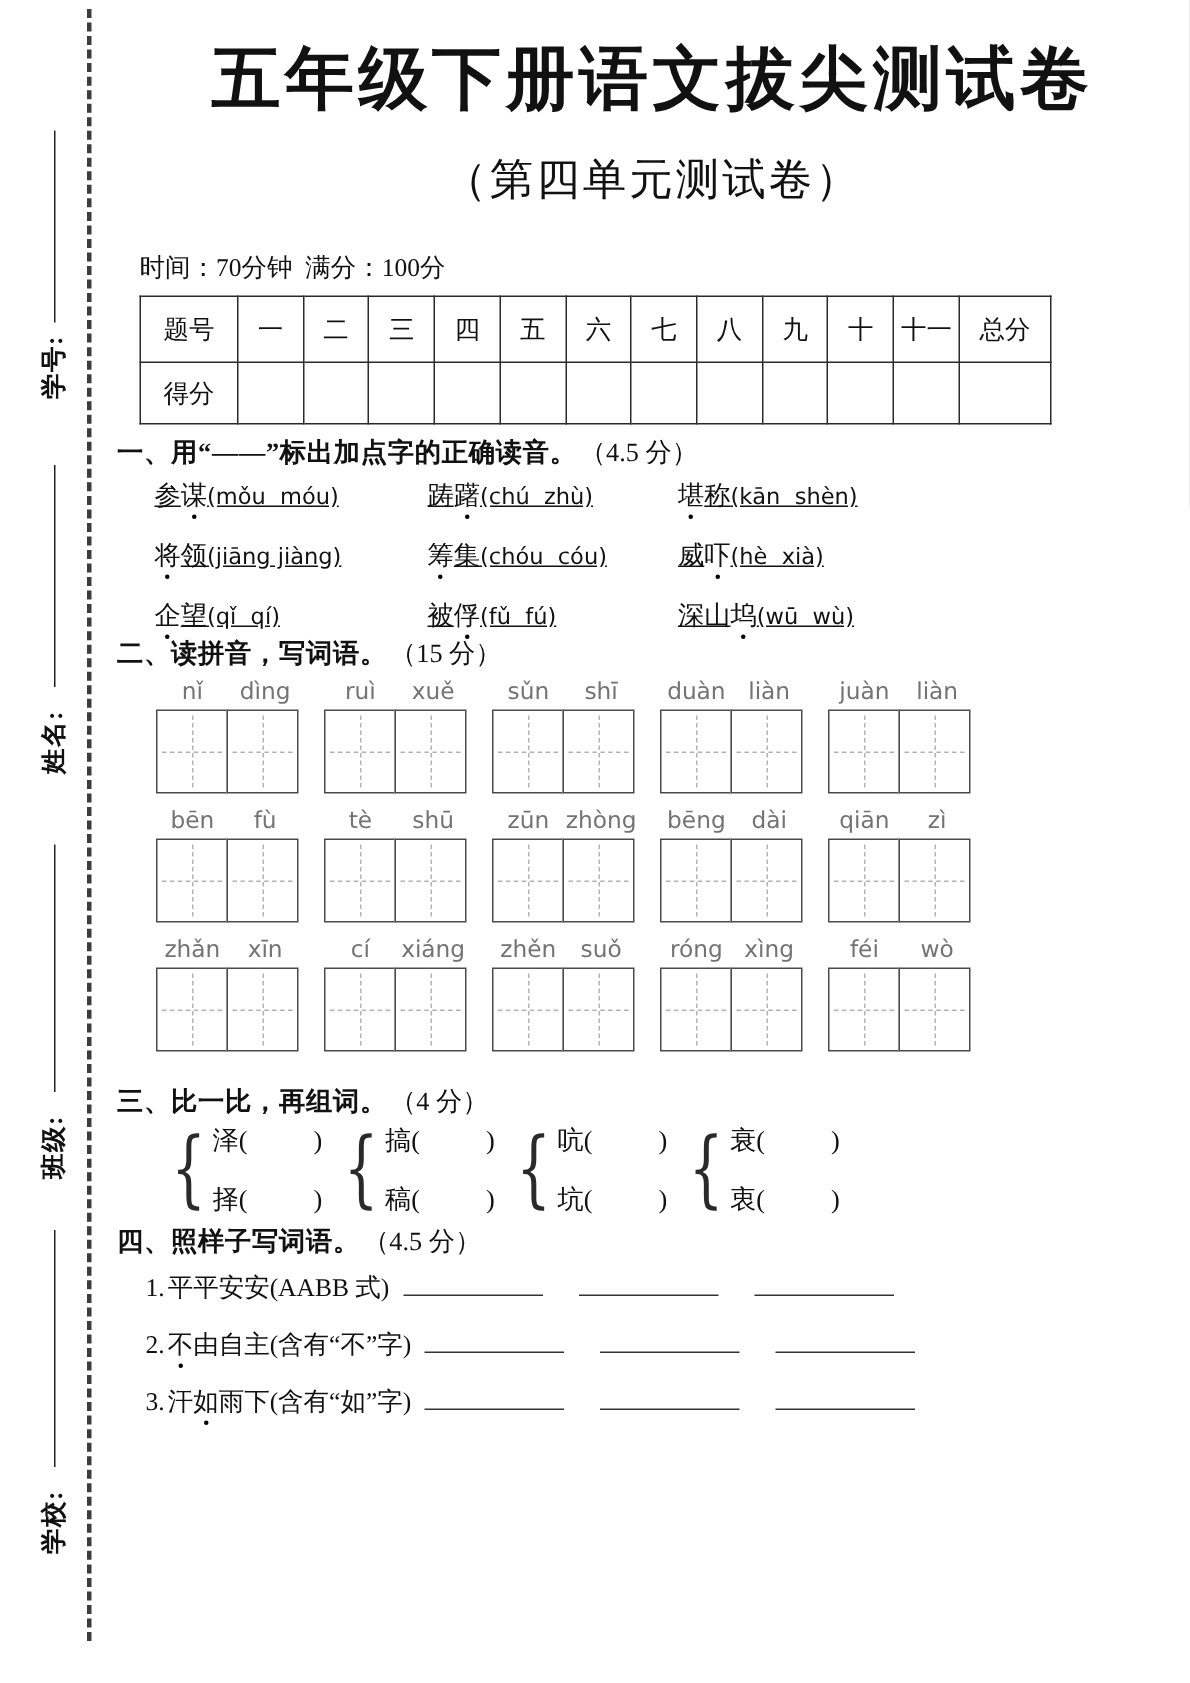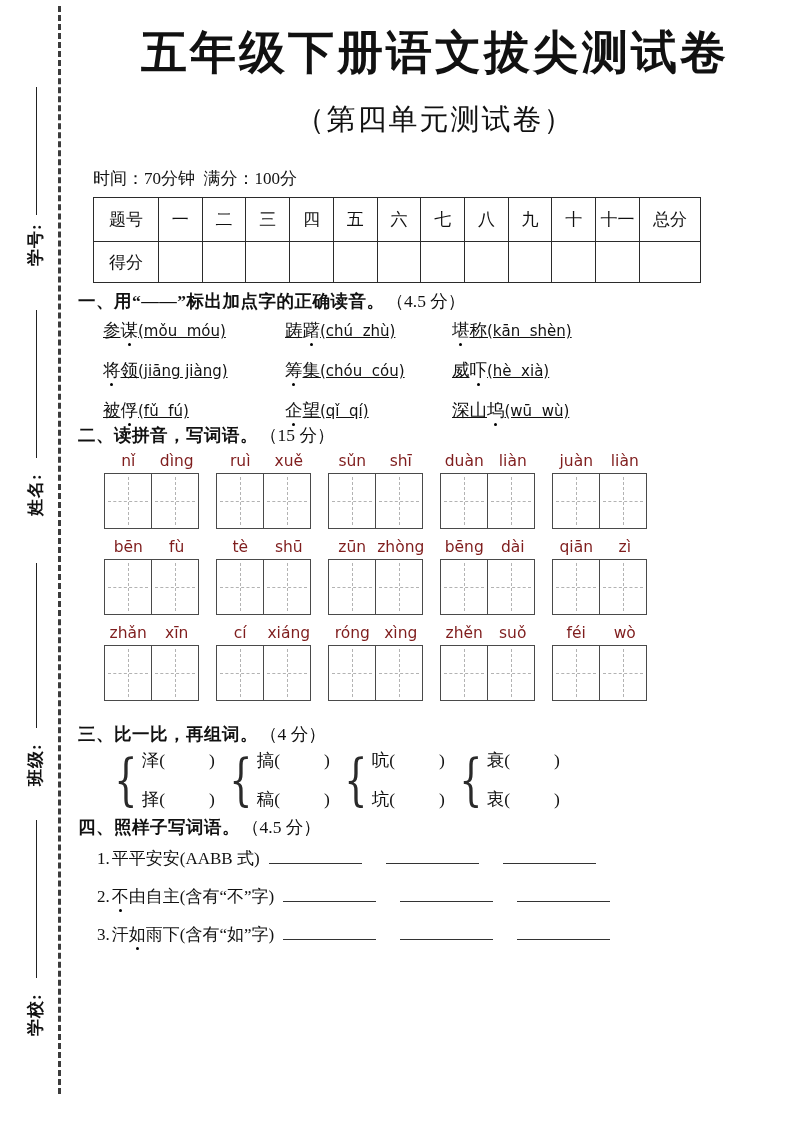--- a/index.html
+++ b/index.html
@@ -47,21 +47,21 @@
     bottom:-4px;width:3px;height:3px;border-radius:50%;background:#000;}
   .dotchar:empty::after{content:none;}
   
   .s2-block{position:absolute;left:104px;top:452px;width:660px;}
   .w-row{margin-bottom:9px;}
   .w-row-groups{display:flex;gap:15px;}
   .w-group{width:97px;flex:0 0 auto;}
   .pys{display:flex;margin-bottom:3px;}
   .pys span{flex:1;text-align:center;
     font-family:"DejaVu Sans","Liberation Sans",sans-serif;font-size:15.5px;
-    color:#7f1d1d;white-space:nowrap;}
+    color:#737373;white-space:nowrap;}
   .boxes{display:flex;}
   .tz-cell{width:48px;height:56px;border:1.2px solid #4a4a4a;position:relative;
     box-sizing:border-box;background:#fff;}
   .tz-cell + .tz-cell{margin-left:-1.2px;}
   .tz-cell::before{content:"";position:absolute;left:50%;top:3px;bottom:3px;
     border-left:1px dashed #b3b3b3;}
   .tz-cell::after{content:"";position:absolute;top:50%;left:3px;right:3px;
     border-top:1px dashed #b3b3b3;}
   
   .s3-row{position:absolute;left:108px;top:748px;display:flex;gap:16px;}
@@ -145,22 +145,22 @@
   <div class="sec-h" style="top:289px;">
     <span class="h-label">一、用“——”标出加点字的正确读音。</span><span class="h-score">（4.5 分）</span>
   </div>
   <div class="s1-grid">
     <div class="s1-item"><span>参</span><span class="dotchar">谋</span><span></span><span class="pinyin">(mǒu  móu)</span></div>
     <div class="s1-item"><span>踌</span><span class="dotchar">躇</span><span></span><span class="pinyin">(chú  zhù)</span></div>
     <div class="s1-item"><span></span><span class="dotchar">堪</span><span>称</span><span class="pinyin">(kān  shèn)</span></div>
     <div class="s1-item"><span></span><span class="dotchar">将</span><span>领</span><span class="pinyin">(jiāng jiàng)</span></div>
     <div class="s1-item"><span></span><span class="dotchar">筹</span><span>集</span><span class="pinyin">(chóu  cóu)</span></div>
     <div class="s1-item"><span>威</span><span class="dotchar">吓</span><span></span><span class="pinyin">(hè  xià)</span></div>
+    <div class="s1-item"><span></span><span class="dotchar">企</span><span>望</span><span class="pinyin">(qǐ  qí)</span></div>
     <div class="s1-item"><span>被</span><span class="dotchar">俘</span><span></span><span class="pinyin">(fǔ  fú)</span></div>
-    <div class="s1-item"><span></span><span class="dotchar">企</span><span>望</span><span class="pinyin">(qǐ  qí)</span></div>
     <div class="s1-item"><span>深山</span><span class="dotchar">坞</span><span></span><span class="pinyin">(wū  wù)</span></div>
   </div>
 
   <div class="sec-h" style="top:423px;">
     <span class="h-label">二、读拼音，写词语。</span><span class="h-score">（15 分）</span>
   </div>
   <div class="s2-block">
 
     <div class="w-row">
       <div class="w-row-groups">
@@ -289,32 +289,32 @@
               <span>cí</span>
               <span>xiáng</span>
             </div>
           <div class="boxes">
               <div class="tz-cell"></div>
               <div class="tz-cell"></div>
             </div>
         </div>
         <div class="w-group">
           <div class="pys">
+              <span>zhěn</span>
+              <span>suǒ</span>
+            </div>
+          <div class="boxes">
+              <div class="tz-cell"></div>
+              <div class="tz-cell"></div>
+            </div>
+        </div>
+        <div class="w-group">
+          <div class="pys">
               <span>róng</span>
               <span>xìng</span>
-            </div>
-          <div class="boxes">
-              <div class="tz-cell"></div>
-              <div class="tz-cell"></div>
-            </div>
-        </div>
-        <div class="w-group">
-          <div class="pys">
-              <span>zhěn</span>
-              <span>suǒ</span>
             </div>
           <div class="boxes">
               <div class="tz-cell"></div>
               <div class="tz-cell"></div>
             </div>
         </div>
         <div class="w-group">
           <div class="pys">
               <span>féi</span>
               <span>wò</span>

